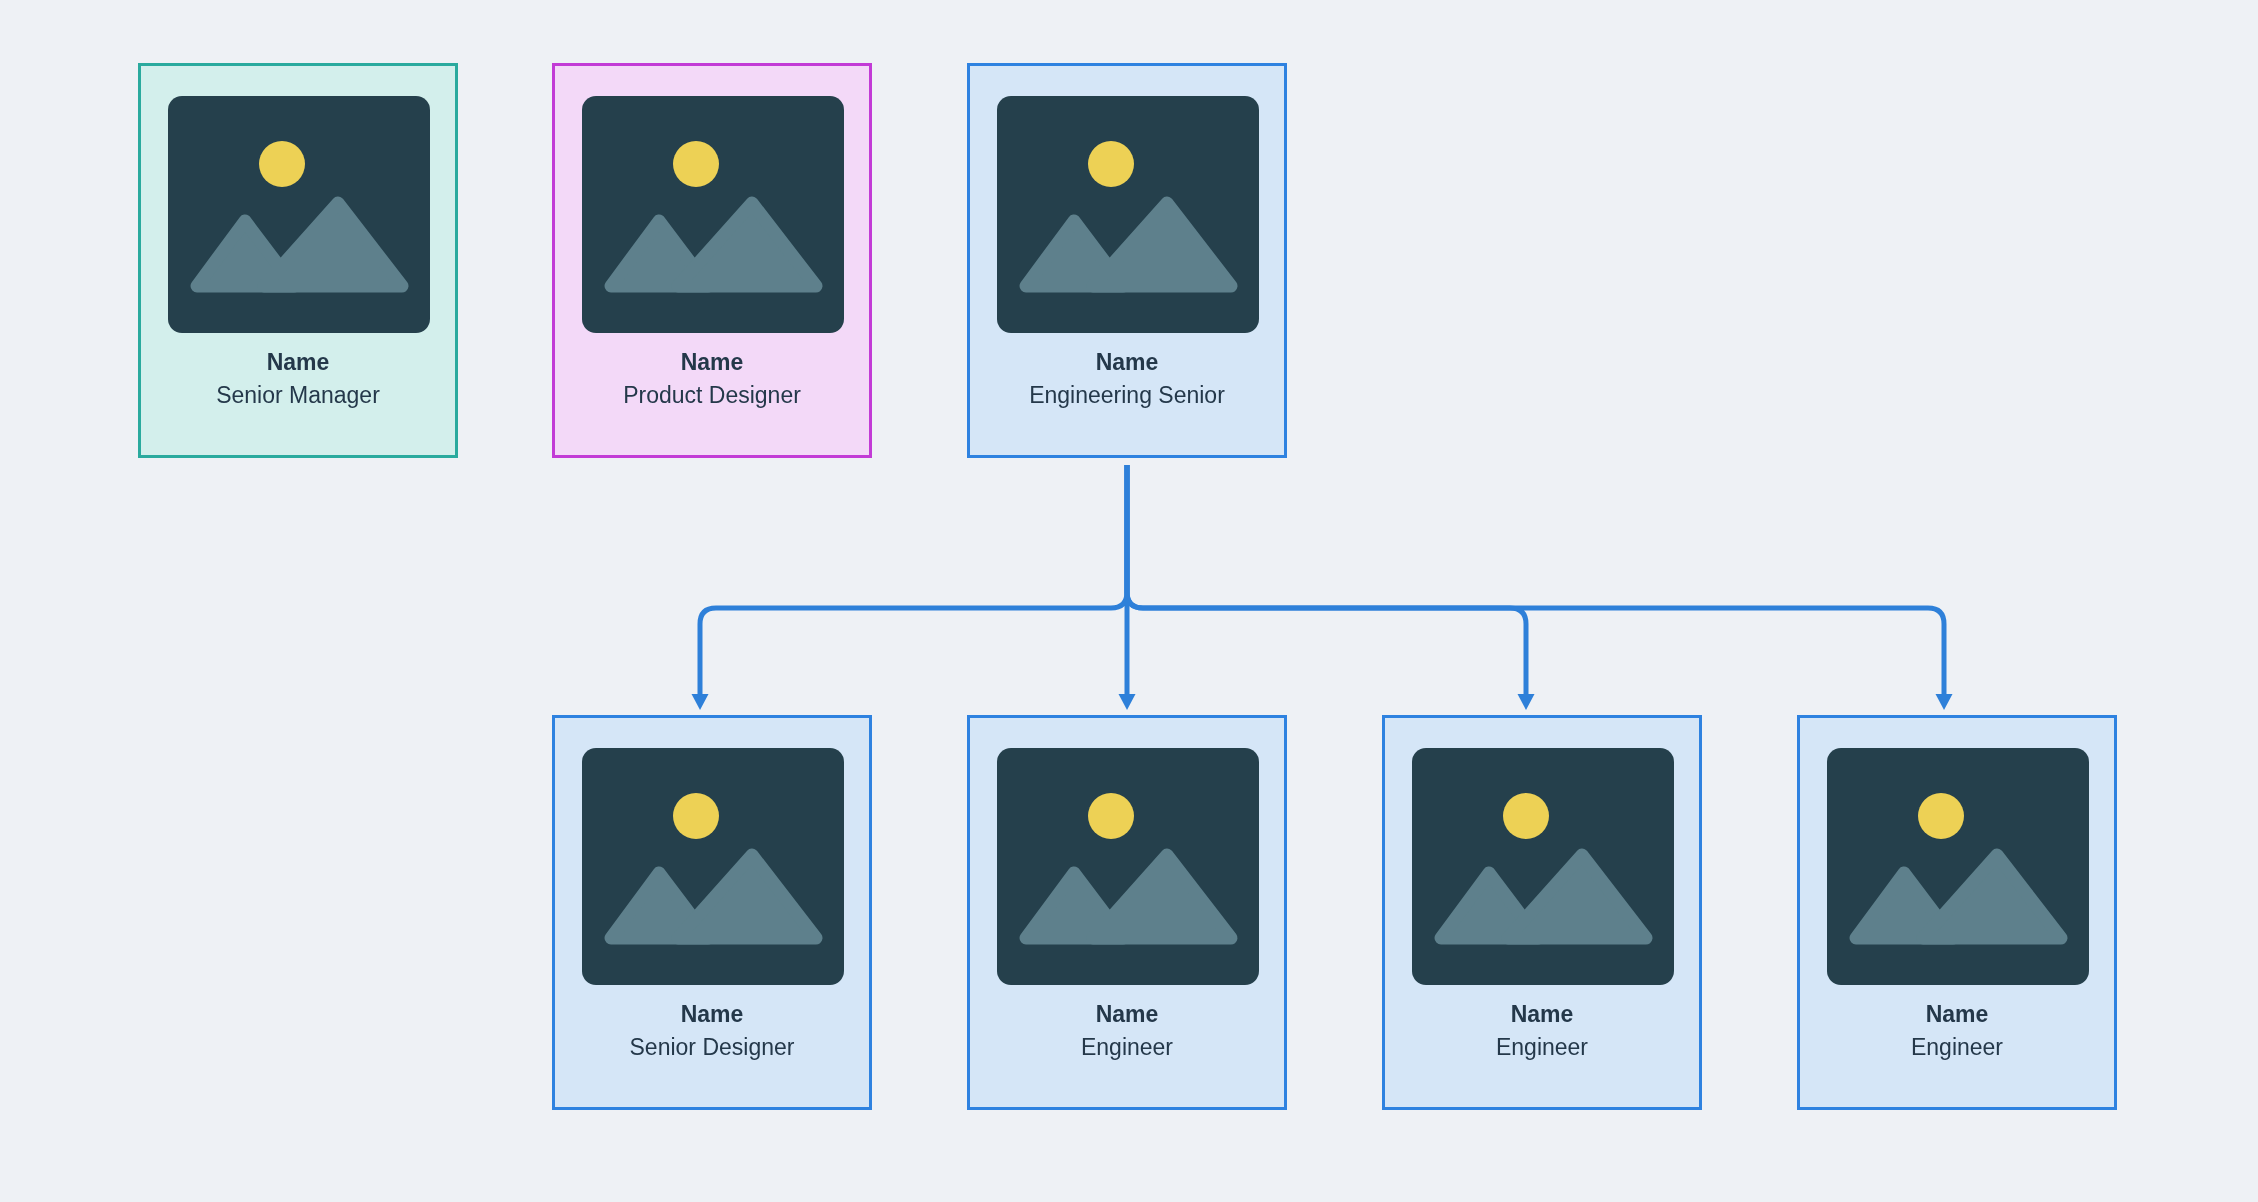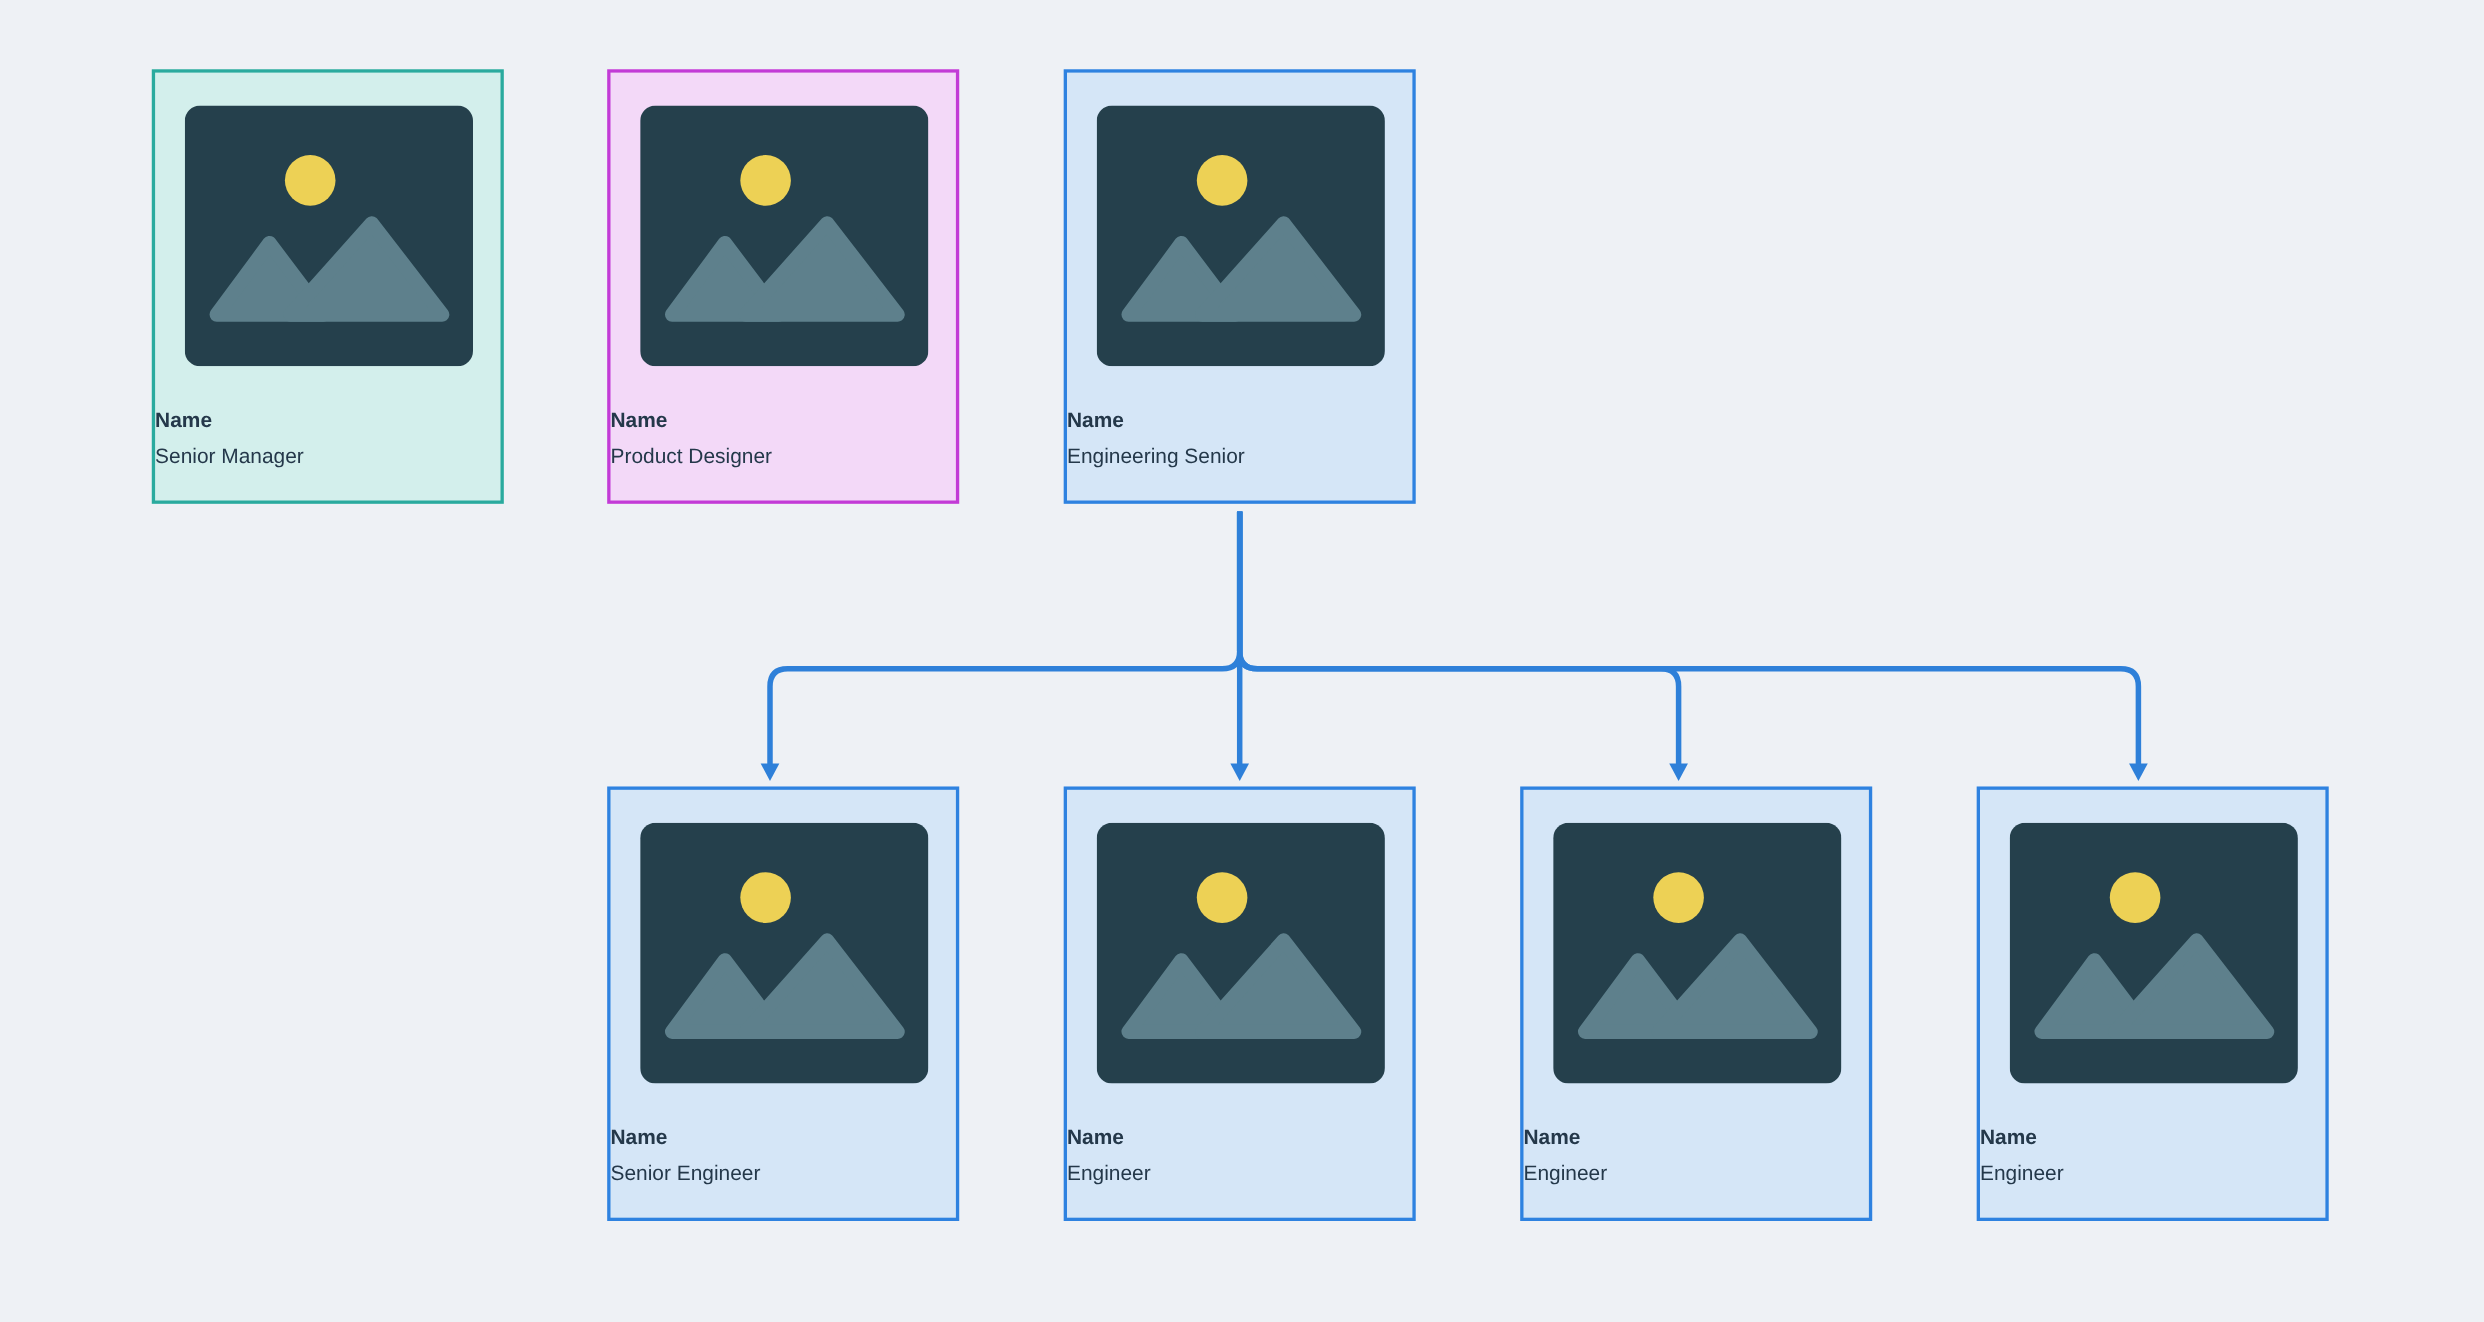--- a/index.html
+++ b/index.html
@@ -39,24 +39,25 @@
   .img-ph {
     position: absolute;
     left: 27px;
     top: 30px;
     width: 262px;
     height: 237px;
     display: block;
   }
   .card-text {
     position: absolute;
-    top: 300px;
+    top: 280px;
     left: 0;
     right: 0;
-    font-size: 19px;
+    text-align: center;
+    font-size: 23px;
     line-height: 33px;
     color: #24384a;
   }
   .person-name { font-weight: bold; }
   .edge-line {
     fill: none;
     stroke: #2e80d9;
     stroke-width: 5;
   }
   .edge-arrow { fill: #2e80d9; }
@@ -126,21 +127,21 @@
 
   <div class="person-card card-bottom-row pos-2" style="border-color: rgb(46, 130, 224); background: rgb(213, 230, 247);">
     <svg class="img-ph" viewBox="0 0 262 237">
       <rect x="0" y="0" width="262" height="237" rx="14" fill="#25404c"></rect>
       <circle cx="114" cy="68" r="23" fill="#edd155"></circle>
       <path d="M 29 190 L 77 125 L 126 190 Z" stroke-width="13" stroke-linejoin="round" fill="#5e808c" stroke="#5e808c"></path>
       <path d="M 96 190 L 170 107 L 234 190 Z" stroke-width="13" stroke-linejoin="round" fill="#5e808c" stroke="#5e808c"></path>
     </svg>
     <div class="card-text">
       <div class="person-name">Name</div>
-      <div class="person-role">Senior Engineer</div>
+      <div class="person-role">Senior Designer</div>
     </div>
   </div>
 
   <div class="person-card card-bottom-row pos-3" style="border-color: rgb(46, 130, 224); background: rgb(213, 230, 247);">
     <svg class="img-ph" viewBox="0 0 262 237">
       <rect x="0" y="0" width="262" height="237" rx="14" fill="#25404c"></rect>
       <circle cx="114" cy="68" r="23" fill="#edd155"></circle>
       <path d="M 29 190 L 77 125 L 126 190 Z" stroke-width="13" stroke-linejoin="round" fill="#5e808c" stroke="#5e808c"></path>
       <path d="M 96 190 L 170 107 L 234 190 Z" stroke-width="13" stroke-linejoin="round" fill="#5e808c" stroke="#5e808c"></path>
     </svg>

